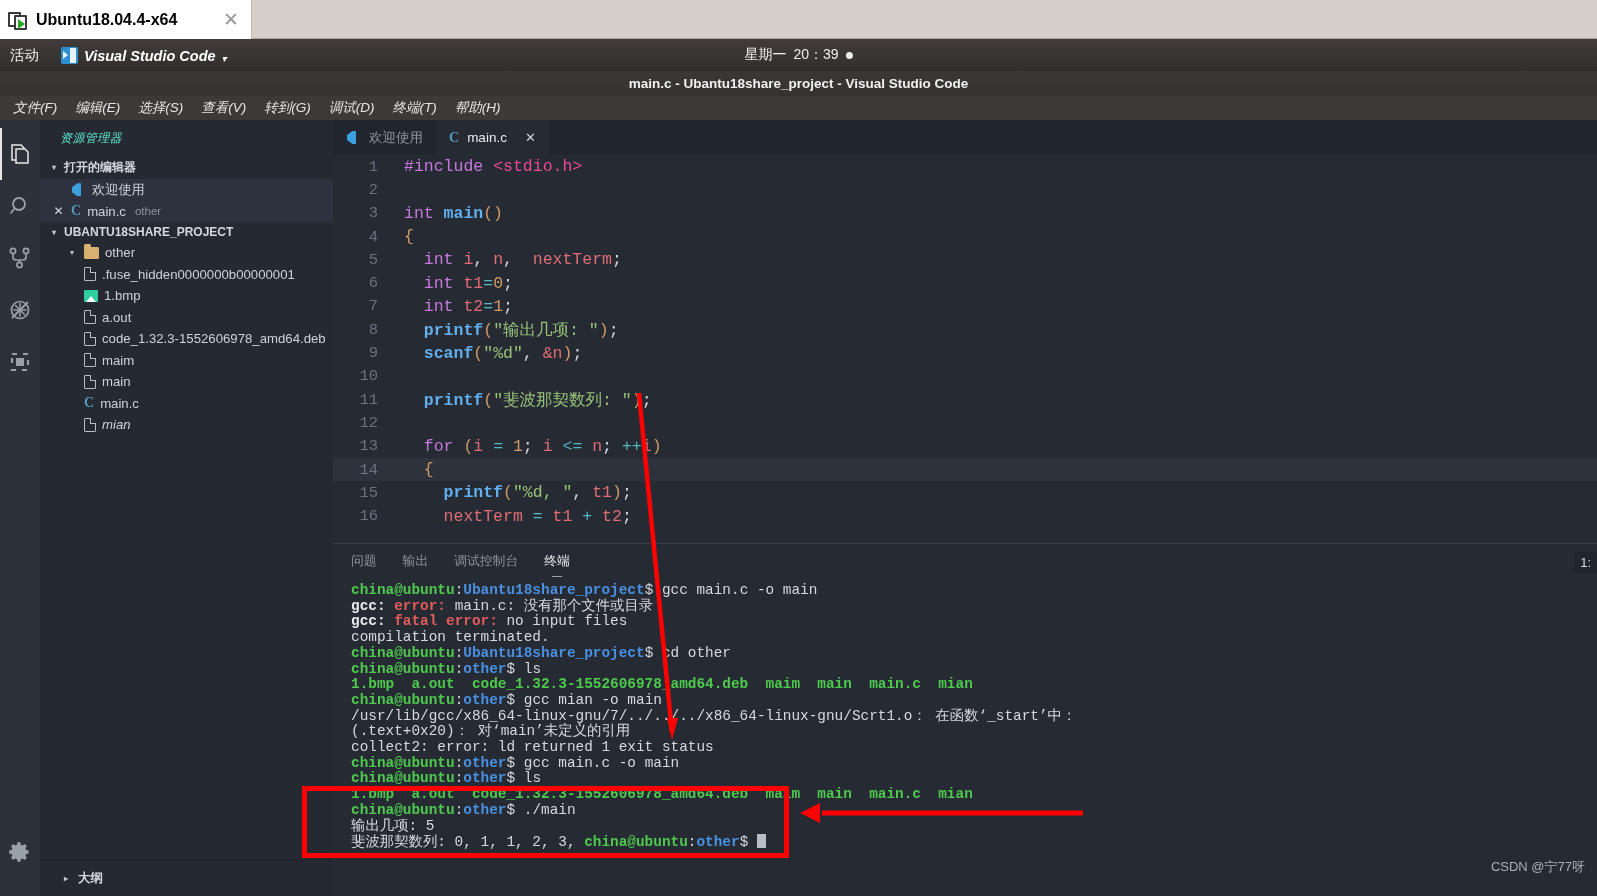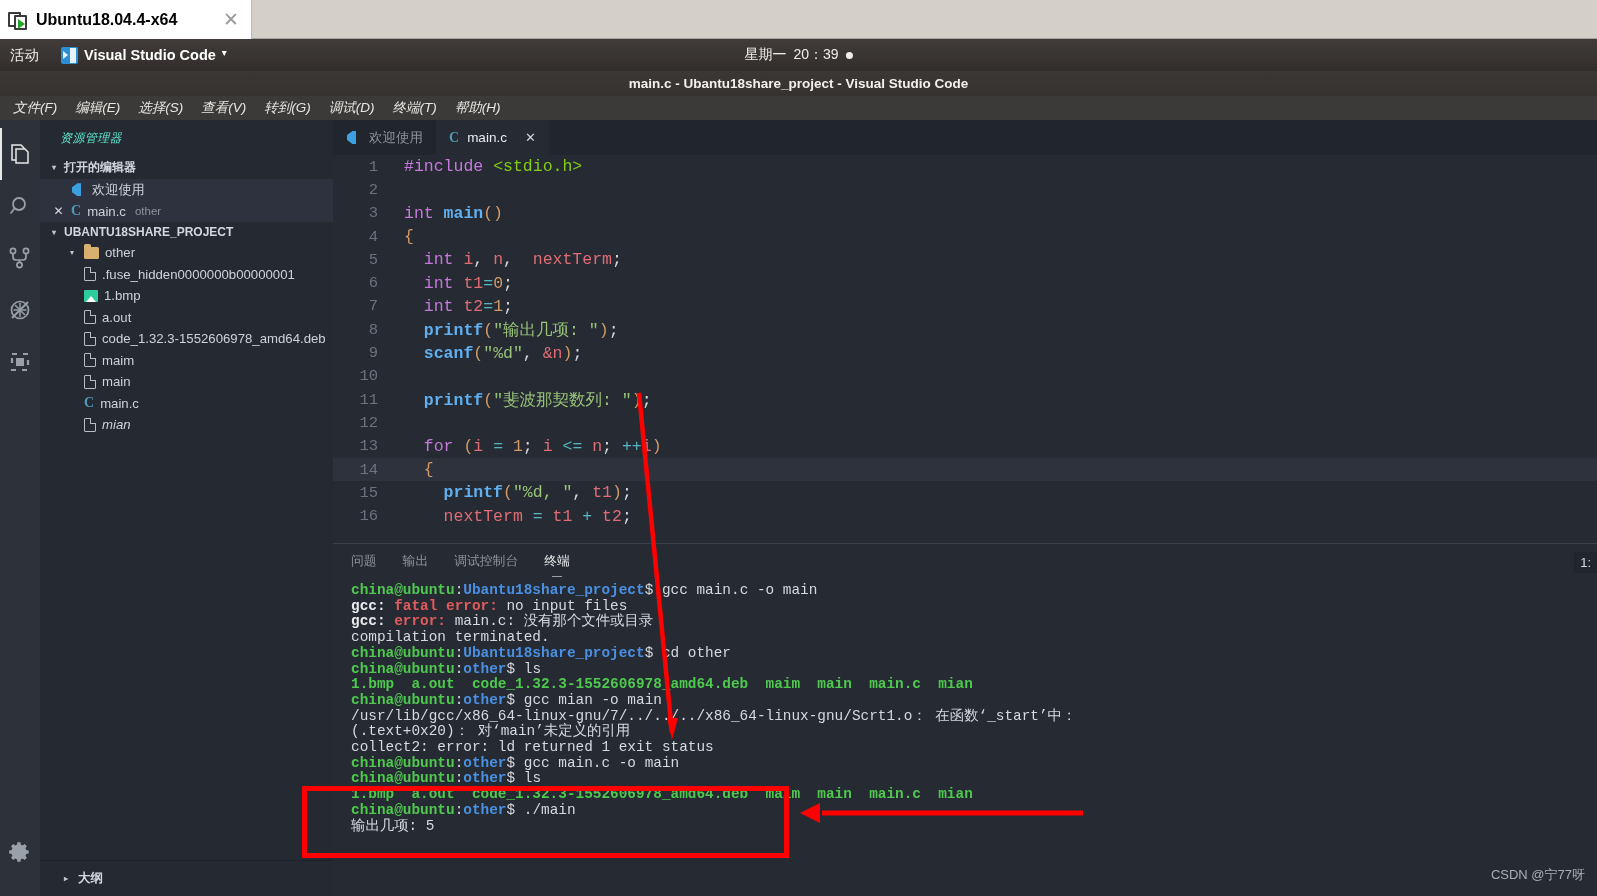--- a/index.html
+++ b/index.html
@@ -29,21 +29,21 @@
   #vm-tab-close { margin-left:auto; font-size:19px; color:#9a9a9a; line-height:1; padding:0 4px; cursor:pointer;}
 
   
   #ubuntu-panel {
     position:absolute; left:0; top:39px; width:1597px; height:32px;
     background:linear-gradient(to bottom,#413c39,#322e2b);
     color:#e6e3e0; font-size:14.5px;
     display:flex; align-items:center;gap:6px;
   }
   #activities { padding:0 10px; color:#f2efec; white-space:nowrap; }
-  #app-menu { display:flex; align-items:flex-start; gap:6px; padding:0 6px; }
+  #app-menu { display:flex; align-items:flex-end; gap:6px; padding:0 6px;font-style:italic; }
   #app-menu .appicon {
     width:17px; height:17px; background:#2c8fd4;
     position:relative; border-radius:2px; overflow:hidden;
   }
   #app-menu .appicon:before {
     content:""; position:absolute; right:2px; top:1px; width:6px; height:15px; background:#e8f2fb;
   }
   #app-menu .appicon:after {
     content:""; position:absolute; left:2px; top:4px; width:0;height:0;
     border-left:5px solid #e8f2fb; border-top:4px solid transparent; border-bottom:4px solid transparent;
@@ -125,21 +125,21 @@
   .etab.inactive { background:#21252d; }
   .etab.active { background:#262b33; color:#e8eaed; }
   .etab .tabclose { font-size:13px; color:#cfd3d9; margin-left:10px; }
 
   #code { position:absolute; left:0; top:35px; width:1264px; height:388px; background:#262b33; overflow:hidden;}
   .cline { display:flex; height:23.3px; align-items:center; font-family:"Liberation Mono", monospace; font-size:16.5px; white-space:pre;}
   .cline.cur { background:#2d323d; }
   .lnum { width:71px; text-align:right; padding-right:26px; color:#6b7280; font-size:15.5px; flex:0 0 auto;}
   .ccode { color:#d6d9de; }
   .k-pre { color:#c678dd; }          
-  .k-hdr { color:#84cc16; }          
+  .k-hdr { color:#ec4899; }          
   .k-type{ color:#c678dd; }          
   .k-fn  { color:#61afef; font-weight:bold;}
   .k-var { color:#e06c75; }
   .k-num { color:#d19a66; }
   .k-str { color:#98c379; }
   .k-op  { color:#56b6c2; }
   .k-brc { color:#d19a66; }
 
   
   #panel { position:absolute; left:0; top:423px; width:1264px; height:437px; background:#262b33; border-top:1px solid #3a3f49;}
@@ -159,21 +159,21 @@
   .t-green{ color:#4ec94e; font-weight:bold;}
   .t-plain{ color:#d6d9de;}
   .cursor-blk { display:inline-block; width:9px; height:14px; background:#b9bdc4; vertical-align:-2px;}
 
   
   #ann-line { position:absolute; left:0; top:0; width:1597px; height:896px; pointer-events:none;}
   #red-box {
     position:absolute; left:302px; top:786px; width:487px; height:72px;
     border:5px solid #ff0000; pointer-events:none;
   }
-  #watermark { position:absolute; right:12px; bottom:12px; font-size:13px; color:#a9aeb6; }
+  #watermark { position:absolute; right:12px; bottom:20px; font-size:13px; color:#a9aeb6; }
 </style>
 </head>
 <body>
 
 <div id="vm-tabbar">
   <div id="vm-tab">
     <span class="vmicon">
       <span class="sq1"></span>
         <span class="sq2"></span>
         <span class="tri"></span>
@@ -368,35 +368,36 @@
   <div id="panel">
     <div id="panel-tabs">
         <div class="ptab">问题</div>
         <div class="ptab">输出</div>
         <div class="ptab">调试控制台</div>
         <div class="ptab active">终端</div>
       </div>
     <div id="term-select">1:</div>
     <div id="terminal">
         <div class="tline"><span class="t-user">china@ubuntu</span><span class="t-plain">:</span><span class="t-host">Ubantu18share_project</span><span class="t-plain">$ gcc main.c -o main</span></div>
+        <div class="tline"><span class="t-bold">gcc: </span><span class="t-err">error: </span><span class="t-plain">main.c: 没有那个文件或目录</span></div>
         <div class="tline"><span class="t-bold">gcc: </span><span class="t-err">fatal error: </span><span class="t-plain">no input files</span></div>
-        <div class="tline"><span class="t-bold">gcc: </span><span class="t-err">error: </span><span class="t-plain">main.c: 没有那个文件或目录</span></div>
         <div class="tline"><span class="t-plain">compilation terminated.</span></div>
         <div class="tline"><span class="t-user">china@ubuntu</span><span class="t-plain">:</span><span class="t-host">Ubantu18share_project</span><span class="t-plain">$ cd other</span></div>
         <div class="tline"><span class="t-user">china@ubuntu</span><span class="t-plain">:</span><span class="t-host">other</span><span class="t-plain">$ ls</span></div>
         <div class="tline"><span class="t-green">1.bmp  a.out  code_1.32.3-1552606978_amd64.deb  maim  main  main.c  mian</span></div>
         <div class="tline"><span class="t-user">china@ubuntu</span><span class="t-plain">:</span><span class="t-host">other</span><span class="t-plain">$ gcc mian -o main</span></div>
         <div class="tline"><span class="t-plain">/usr/lib/gcc/x86_64-linux-gnu/7/../../../x86_64-linux-gnu/Scrt1.o： 在函数‘_start’中：</span></div>
         <div class="tline"><span class="t-plain">(.text+0x20)： 对‘main’未定义的引用</span></div>
         <div class="tline"><span class="t-plain">collect2: error: ld returned 1 exit status</span></div>
         <div class="tline"><span class="t-user">china@ubuntu</span><span class="t-plain">:</span><span class="t-host">other</span><span class="t-plain">$ gcc main.c -o main</span></div>
         <div class="tline"><span class="t-user">china@ubuntu</span><span class="t-plain">:</span><span class="t-host">other</span><span class="t-plain">$ ls</span></div>
         <div class="tline"><span class="t-green">1.bmp  a.out  code_1.32.3-1552606978_amd64.deb  maim  main  main.c  mian</span></div>
         <div class="tline"><span class="t-user">china@ubuntu</span><span class="t-plain">:</span><span class="t-host">other</span><span class="t-plain">$ ./main</span></div>
         <div class="tline"><span class="t-plain">输出几项: 5</span></div>
+        <div class="tline"><span class="t-plain">斐波那契数列: 0, 1, 1, 2, 3, </span><span class="t-user">china@ubuntu</span><span class="t-plain">:</span><span class="t-host">other</span><span class="t-plain">$ </span><span class="cursor-blk"></span></div>
       </div>
   </div>
 
 </div>
 
 <svg id="ann-line">
   <line x1="639" y1="393" x2="672" y2="733" stroke="#ff0000" stroke-width="4.5"></line>
   <polygon points="667,718 678,718 672,740" fill="#ff0000"></polygon>
   <line x1="1083" y1="813" x2="822" y2="813" stroke="#ff0000" stroke-width="5"></line>
   <polygon points="820,803 820,823 800,813" fill="#ff0000"></polygon>

